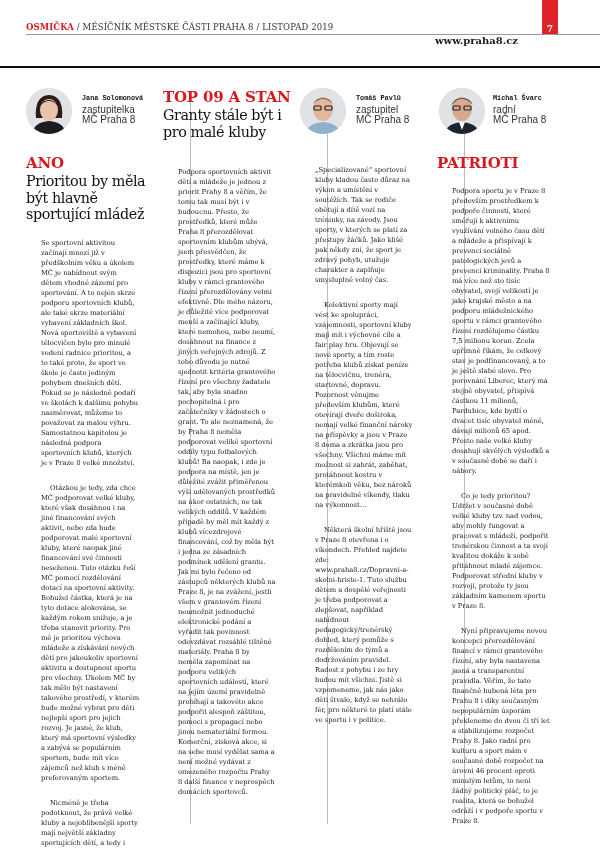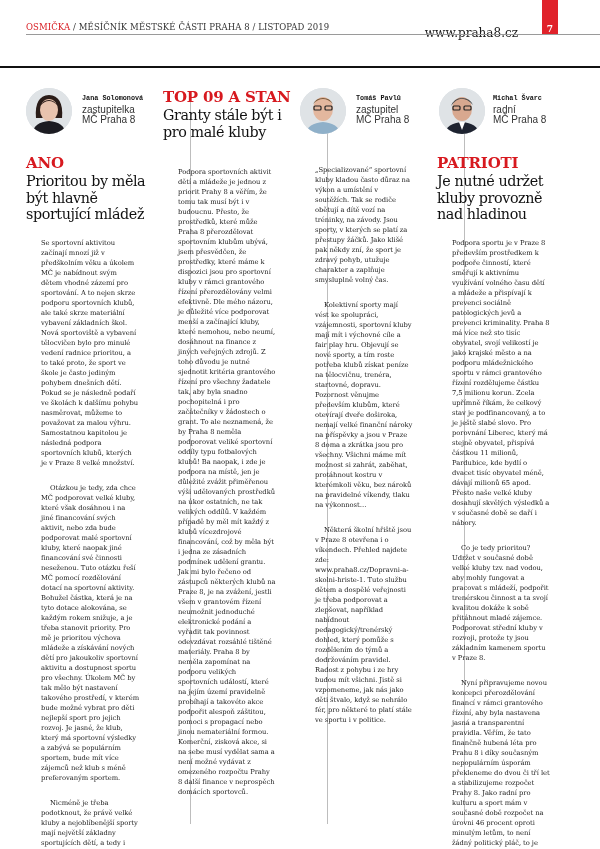--- a/index.html
+++ b/index.html
@@ -1,20 +1,20 @@
 <!DOCTYPE html>
 <html><head>
 <meta charset="utf-8">
 <style>
   html, body { margin: 0; padding: 0; background: #ffffff; }
   body { width: 600px; height: 849px; position: relative; overflow: hidden; font-family: "DejaVu Serif", serif; color: #1a1a1a; }
   .header { position: absolute; left: 26px; right: 0; top: 22px; height: 14px; }
   .header-left { position: absolute; left: 0; top: 0; font-family: "DejaVu Serif", serif; font-size: 8.5px; color: #333; letter-spacing: 0.1px; white-space: nowrap; }
-  .header-brand { color: #d7191f; font-weight: normal; }
-  .header-url { position: absolute; right: 82px; top: 4px; font-size: 12px; font-weight: normal; color: #1a1a1a; }
+  .header-brand { color: #d7191f; font-weight: bold; }
+  .header-url { position: absolute; right: 82px; top: 13px; font-size: 10px; font-weight: bold; color: #1a1a1a; }
   .page-num { position: absolute; right: 42px; top: -22px; width: 16px; height: 34px; background: #e0222a; color: #fff; font-weight: bold; font-size: 9px; text-align: center; line-height: 10px; padding-top: 24px; box-sizing: border-box; }
   .header-rule { position: absolute; left: 26px; right: 0; top: 34px; height: 1px; background: #9a9a9a; }
   .thick-rule { position: absolute; left: 0; right: 0; top: 66px; height: 2px; background: #111; }
 
   .columns { position: absolute; left: 26px; top: 84px; width: 574px; height: 742px; }
   .col { position: absolute; top: 0; height: 742px; }
   .col1 { left: 0; width: 128px; }
   .col2 { left: 137px; width: 128px; }
   .col3 { left: 274px; width: 128px; }
   .col4 { left: 411px; width: 128px; }
@@ -122,20 +122,19 @@
             <path d="M20 34 L23 42 L26 34Z" fill="#ffffff"></path>
           </svg>
       </div>
       <div class="author-name">Michal Švarc</div>
       <div class="author-role">
           <div>radní</div>
           <div>MČ Praha 8</div>
         </div>
     </div>
     <div class="party">PATRIOTI</div>
-    <div class="headline">Je nutné udržet kluby provozně nad hladinou</div>
     <div class="body-text">
       <p>Podpora sportu je v Praze 8 především prostředkem k podpoře činností, které směřují k aktivnímu využívání volného času dětí a mládeže a přispívají k prevenci sociálně patologických jevů a prevenci kriminality. Praha 8 má více než sto tisíc obyvatel, svojí velikostí je jako krajské město a na podporu mládežnického sportu v rámci grantového řízení rozdělujeme částku 7,5 milionu korun. Zcela upřímně říkám, že celkový stav je podfinancovaný, a to je ještě slabé slovo. Pro porovnání Liberec, který má stejně obyvatel, přispívá částkou 11 milionů, Pardubice, kde bydlí o dvacet tisíc obyvatel méně, dávají milionů 65 apod. Přesto naše velké kluby dosahují skvělých výsledků a v současné době se daří i nábory.</p>
       <p>Co je tedy prioritou? Udržet v současné době velké kluby tzv. nad vodou, aby mohly fungovat a pracovat s mládeží, podpořit trenérskou činnost a ta svojí kvalitou dokáže k sobě přitáhnout mladé zájemce. Podporovat střední kluby v rozvoji, protože ty jsou základním kamenem sportu v Praze 8.</p>
       <p>Nyní připravujeme novou koncepci přerozdělování financí v rámci grantového řízení, aby byla nastavena jasná a transparentní pravidla. Věřím, že tato finančně hubená léta pro Prahu 8 i díky současným nepopulárním úsporám překleneme do dvou či tří let a stabilizujeme rozpočet Prahy 8. Jako radní pro kulturu a sport mám v současné době rozpočet na úrovni 46 procent oproti minulým letům, to není žádný politický pláč, to je realita, která se bohužel odráží i v podpoře sportu v Praze 8.</p>
     </div>
   </div>
 </div>
 
 </body></html>

